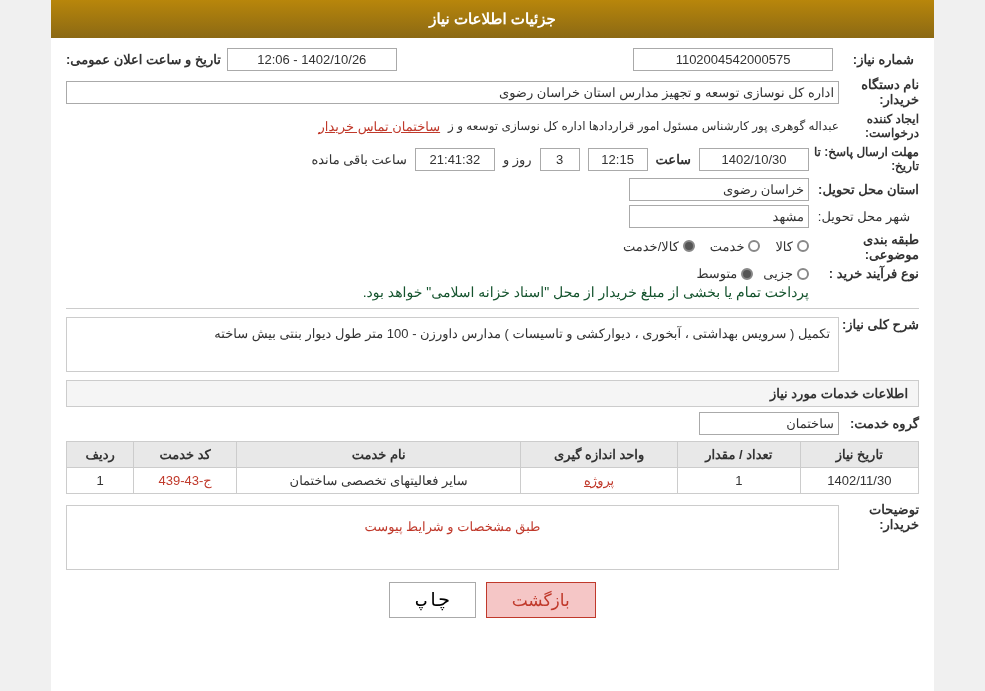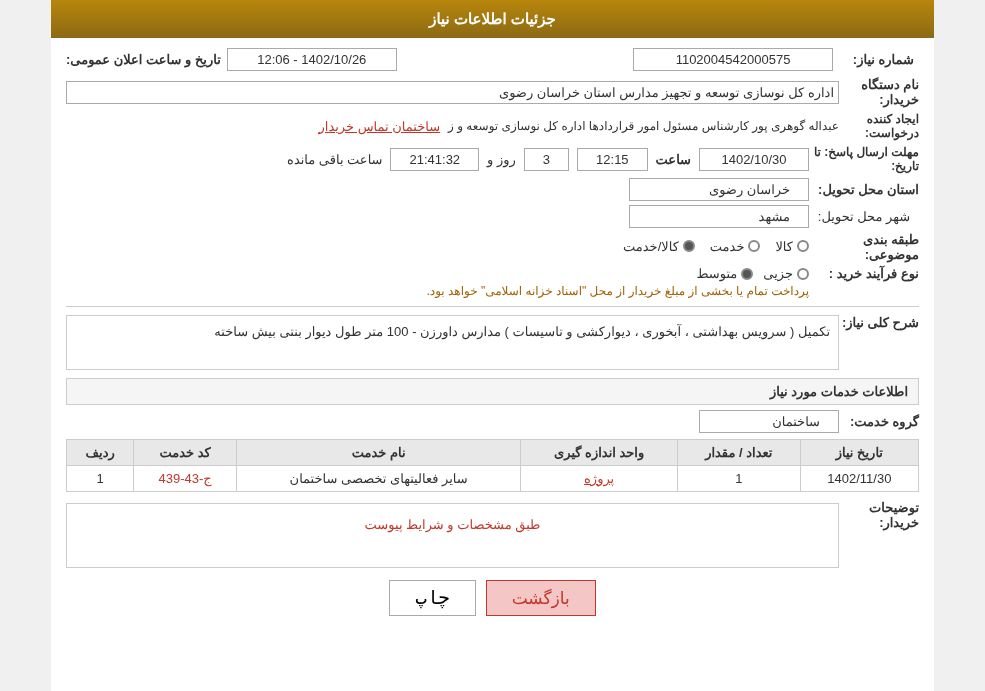--- a/index.html
+++ b/index.html
@@ -23,21 +23,21 @@
       padding: 10px 15px;
       font-size: 15px;
       font-weight: bold;
     }
     .main-content {
       padding: 10px 15px;
     }
     .input-box {
       border: 1px solid #aaa;
       background: #fff;
-      padding: 3px 18px;
+      padding: 3px 4px;
       display: inline-block;
       min-width: 120px;
       text-align: center;
     }
     .input-box-wide {
       border: 1px solid #aaa;
       background: #fff;
       padding: 3px 6px;
       display: block;
       width: 100%;
@@ -264,21 +264,21 @@
         <div style="display:flex; align-items:center; gap:10px;">
           <div class="radio-item">
             <span class="radio-circle"></span>
             <span>جزیی</span>
           </div>
           <div class="radio-item">
             <span class="radio-circle selected"></span>
             <span>متوسط</span>
           </div>
         </div>
-        <div style="margin-top:3px; font-size:12px; color:#a16207;">پرداخت تمام یا بخشی از مبلغ خریدار از محل "اسناد خزانه اسلامی" خواهد بود.</div>
+        <div style="margin-top:3px; font-size:14px; color:#14532d;">پرداخت تمام یا بخشی از مبلغ خریدار از محل "اسناد خزانه اسلامی" خواهد بود.</div>
       </div>
     </div>
 
     <hr class="divider">
 
     <div class="row-info" style="align-items:flex-start; margin-bottom:8px;">
       <div style="flex:0 0 80px; font-weight:bold; text-align:right;">شرح کلی نیاز:</div>
       <div style="flex:1;">
         <div class="description-box">تکمیل ( سرویس بهداشتی ، آبخوری ، دیوارکشی و تاسیسات ) مدارس داورزن - 100 متر طول دیوار بنتی بیش ساخته</div>
       </div>

